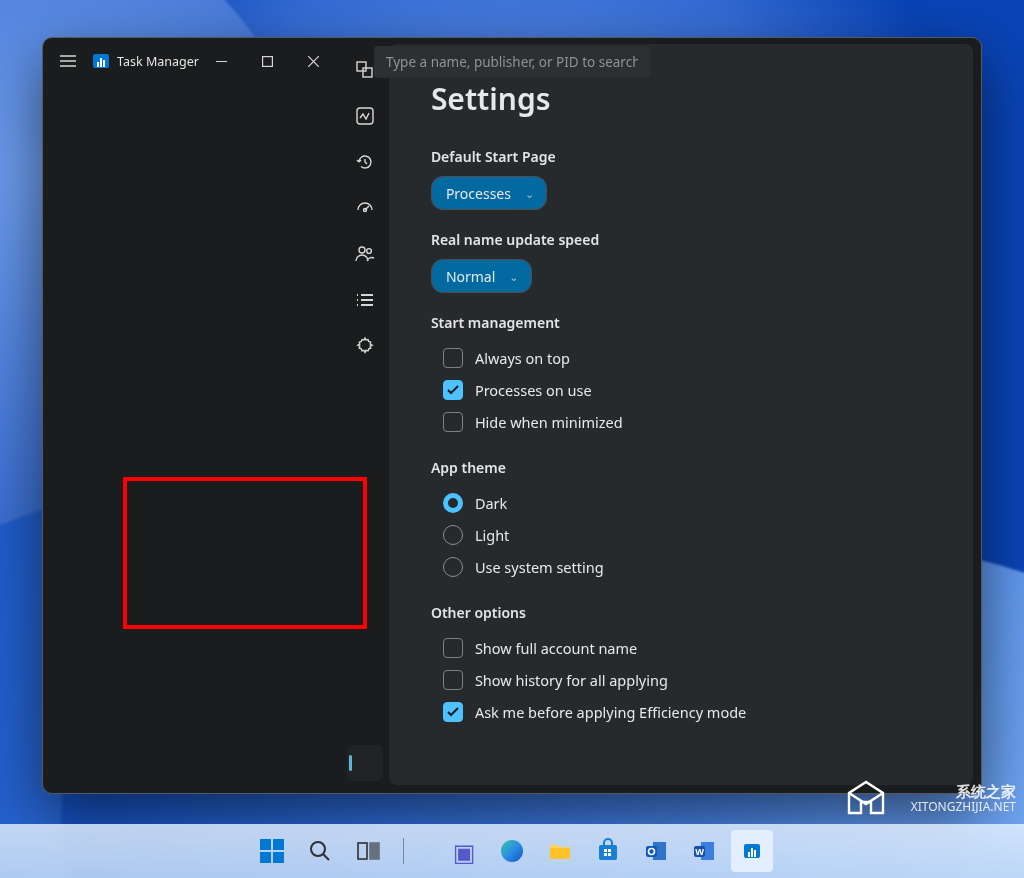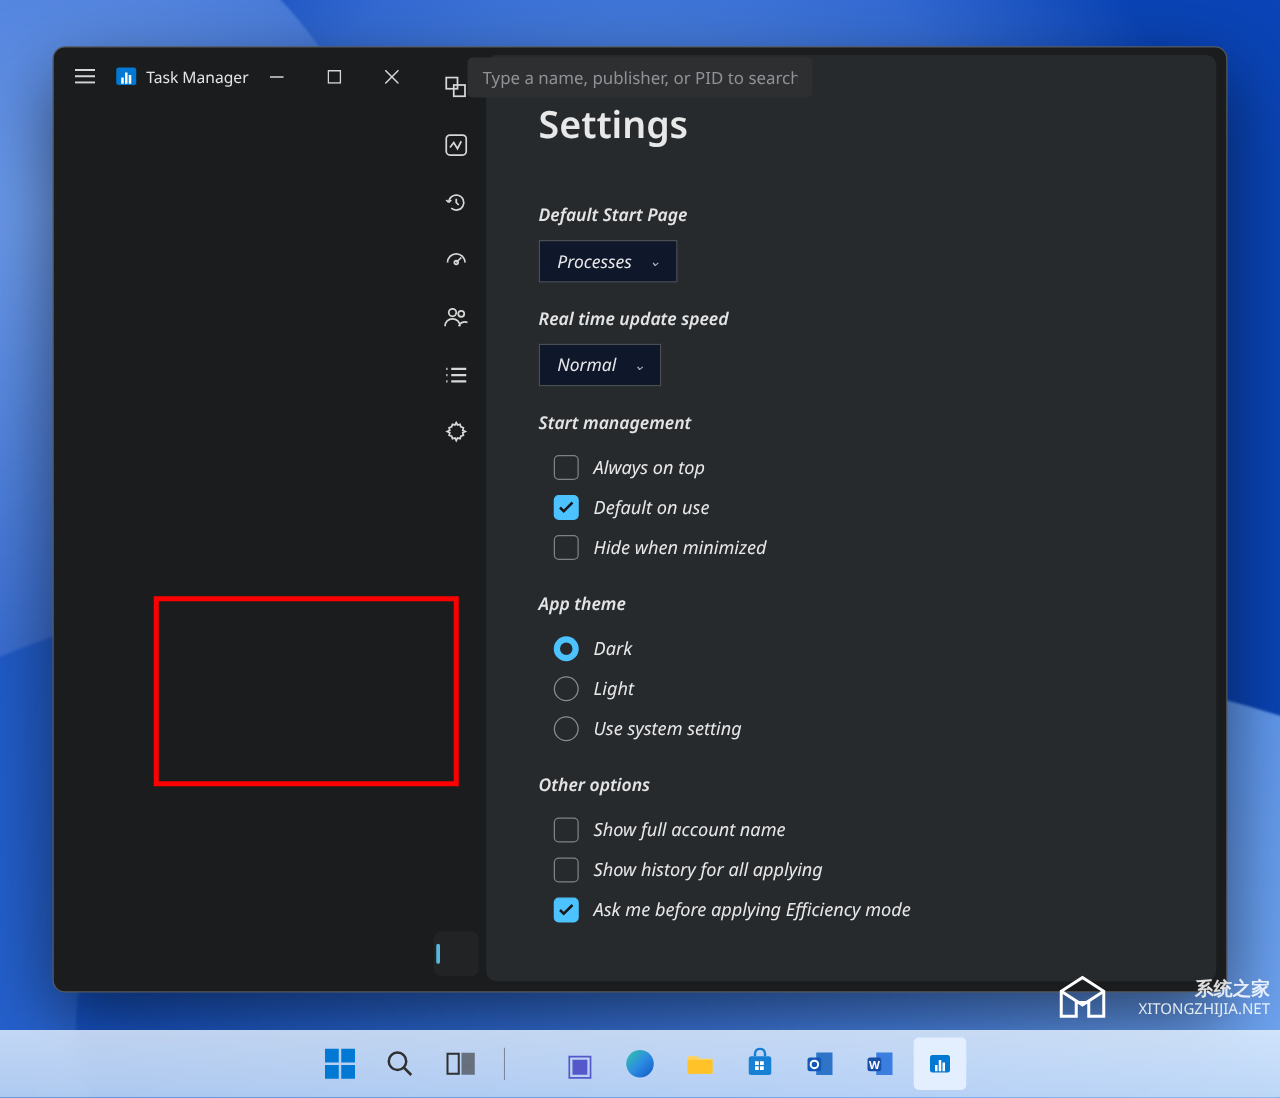--- a/index.html
+++ b/index.html
@@ -42,26 +42,26 @@
 
   .body { flex:1; display:flex; }
   .side { width:48px; display:flex; flex-direction:column; align-items:center; padding-top:14px; gap:10px; }
   .nav { width:40px; height:36px; display:flex; align-items:center; justify-content:center; cursor:pointer; color:#d7d7d7; border-radius:4px;}
   .side-foot { margin-top:auto; margin-bottom:12px; display:flex; flex-direction:column; align-items:center; gap:4px; }
 
   .main {
     flex:1; margin:6px 8px 8px 0; background:#272a2d; border-radius:8px;
     color:#e8e8e8; padding:34px 42px; overflow:hidden;
   }
-  h1 { font-size:30px; font-weight:600; margin-bottom:44px; }
+  h1 { font-size:30px; font-weight:600; margin-bottom:28px; }
   .lbl { font-size:14px; font-weight:600; color:#e4e4e4; margin-bottom:10px; }
-  .sect { margin-bottom:20px;font-style:italic; }
+  .sect { margin-bottom:20px; }
   .dd {
     display:inline-flex; align-items:center; gap:14px; height:34px;
-    border:1px solid #4c4f52; border-radius:0; background:#0f172a;
+    border:1px solid #4c4f52; border-radius:12px; background:#0369a1;
     padding:0 12px 0 14px; font-size:14px; cursor:pointer;
   }
   .chev { color:#bdbdbd; font-size:11px; }
   .opt { display:flex; align-items:center; gap:12px; padding:6px 12px; font-size:14.5px; cursor:pointer; }
   .cb { width:20px; height:20px; border:1.5px solid #7e8284; border-radius:4px; display:flex; align-items:center; justify-content:center; }
   .cb.checked { background:#4cc2ff; border-color:#4cc2ff; }
   .cb.checked svg { stroke:#1a1a1a; }
   .rb { width:20px; height:20px; border:1.5px solid #8b8e90; border-radius:50%; display:flex; align-items:center; justify-content:center;}
   .rb.on { border:5px solid #4cc2ff; }
   .highlight { border:4px solid #ff0000; position:absolute; left:123px; top:477px; width:244px; height:152px; pointer-events:none; }
@@ -182,40 +182,40 @@
 
       <div class="sect">
         <div class="lbl">Default Start Page</div>
         <div class="dd">
           <span>Processes</span>
           <span class="chev">⌄</span>
         </div>
       </div>
 
       <div class="sect">
-        <div class="lbl">Real time update speed</div>
+        <div class="lbl">Real name update speed</div>
         <div class="dd">
           <span>Normal</span>
           <span class="chev">⌄</span>
         </div>
       </div>
 
       <div class="sect">
         <div class="lbl">Start management</div>
         <div class="opt">
           <span class="cb"></span>
             <span>Always on top</span>
         </div>
         <div class="opt">
           <span class="cb checked">
               <svg width="12" height="10" fill="none" stroke-width="2">
                 <path d="M1 5l3 3 7-7"></path>
               </svg>
             </span>
-            <span>Default on use</span>
+            <span>Processes on use</span>
         </div>
         <div class="opt">
           <span class="cb"></span>
             <span>Hide when minimized</span>
         </div>
       </div>
 
       <div class="sect">
         <div class="lbl">App theme</div>
         <div class="opt">

